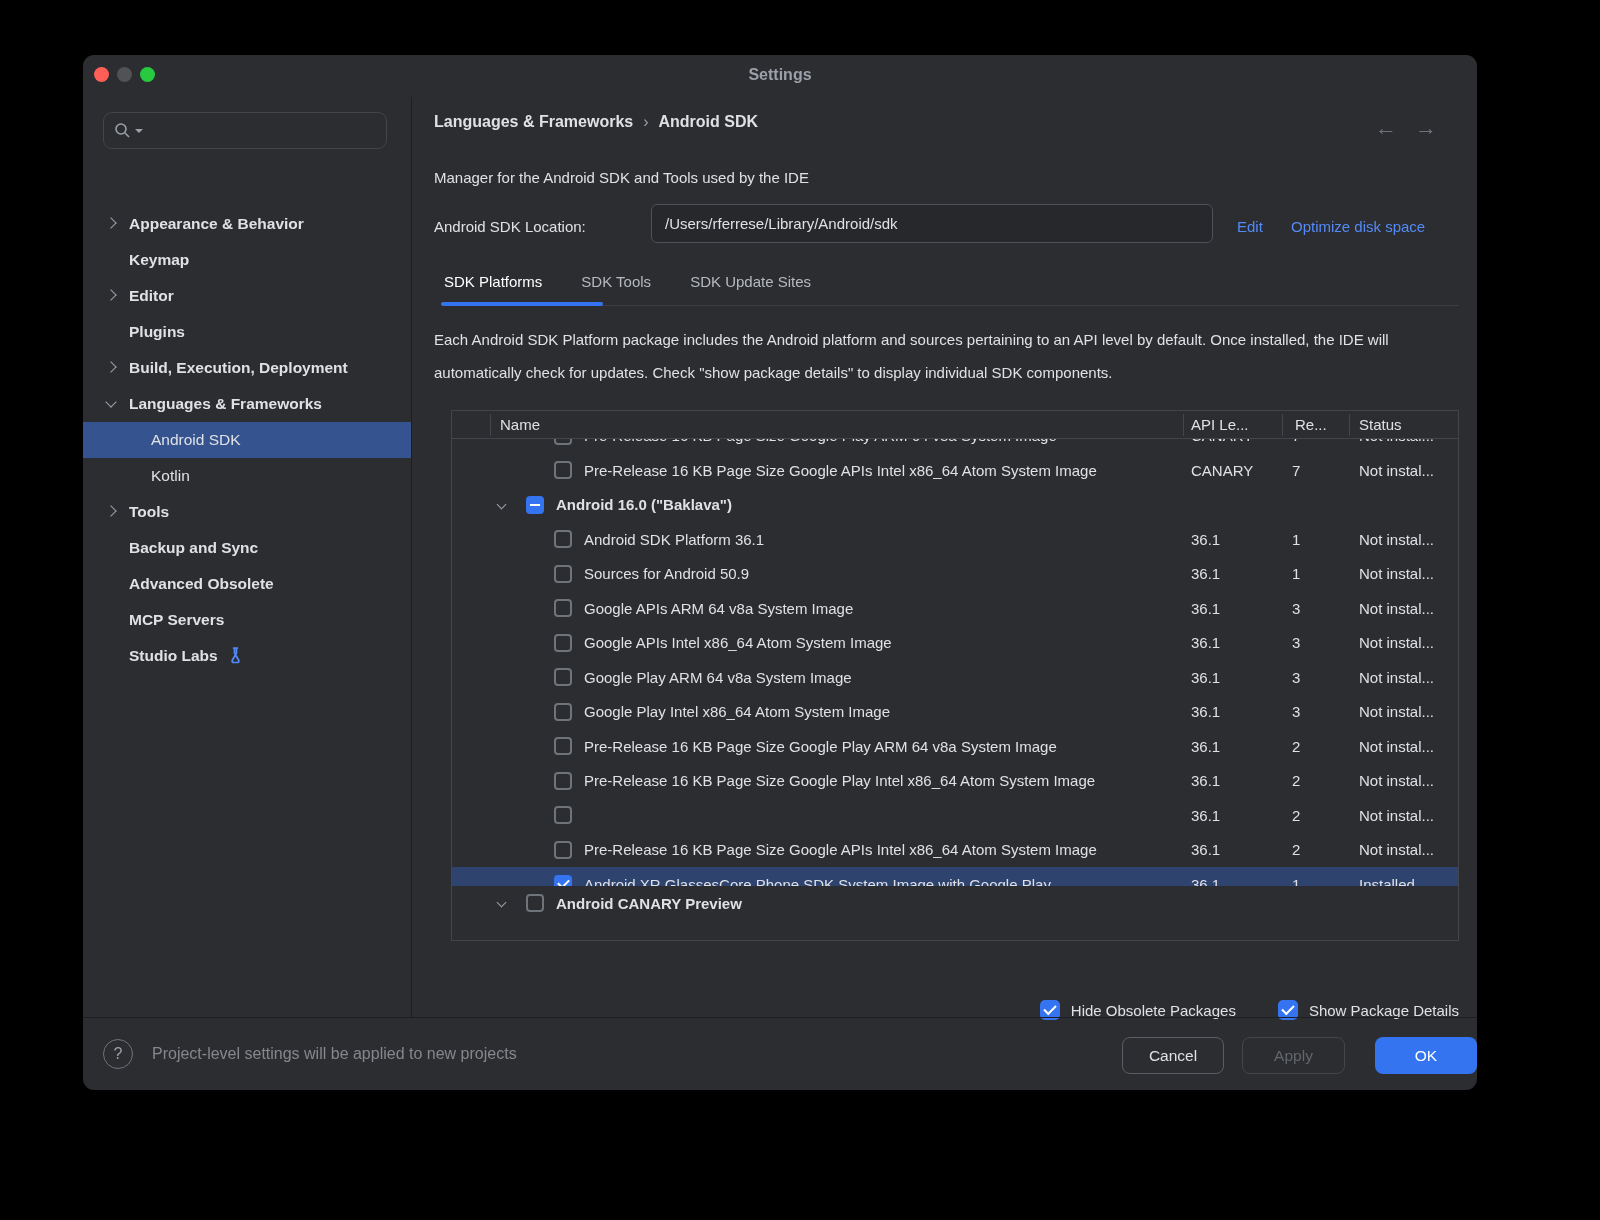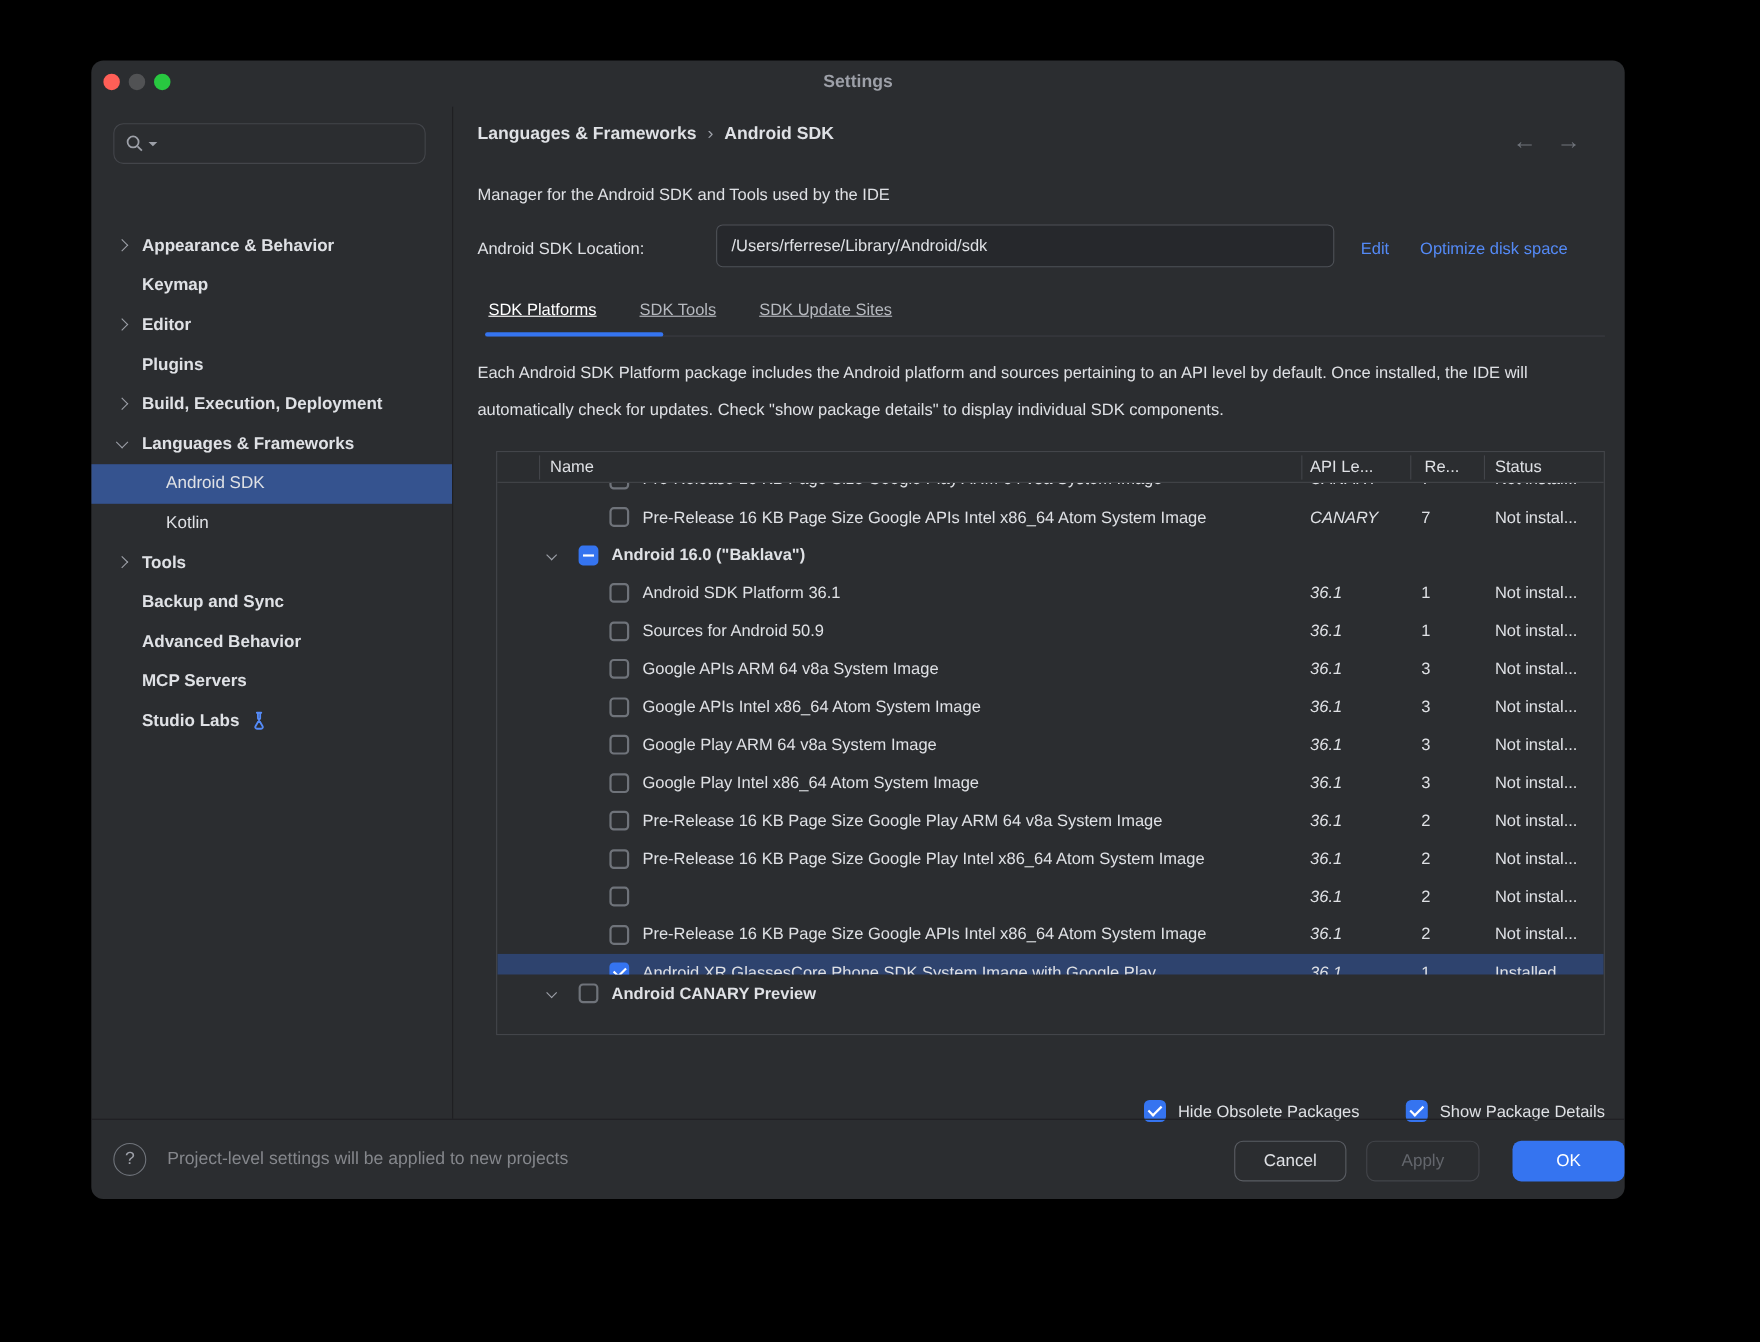--- a/index.html
+++ b/index.html
@@ -44,41 +44,41 @@
   .navarrows { position:absolute; right:22px; top:18px; color:#6f737a; font-size:22px; letter-spacing:18px; }
   .manager { position:absolute; left:22px; top:72px; }
   .sdkloc-label { position:absolute; left:22px; top:121px; }
   .sdkloc-field { position:absolute; left:239px; top:107px; width:562px; height:39px;
                   background:#26282c; border:1px solid #4e5157; border-radius:6px;
                   display:flex; align-items:center; padding-left:13px; color:#dfe1e5; }
   .link { color:#548af7; cursor:pointer; }
   .edit-link { position:absolute; left:825px; top:121px; }
   .optimize-link { position:absolute; left:879px; top:121px; }
   .tabs { position:absolute; left:32px; top:176px; display:flex; gap:39px; }
-  .tab { color:#b6b9bf; padding-bottom:16px; cursor:pointer;text-decoration:underline; }
+  .tab { color:#b6b9bf; padding-bottom:16px; cursor:pointer; }
   .tab.active { color:#ffffff; }
   .tab-underline { position:absolute; left:29px; top:205px; width:162px; height:4px;
                    background:#3574f0; border-radius:2px; }
   .tab-line { position:absolute; left:31px; top:208px; width:1016px; height:1px; background:#3b3d42; }
   .info { position:absolute; left:22px; top:226px; width:990px; line-height:33px; }
   
   .table { position:absolute; left:39px; top:313px; width:1008px; height:531px;
            border:1px solid #43454a; overflow:hidden; }
   .thead { position:relative; height:28px; border-bottom:1px solid #43454a; }
   .th { position:absolute; top:0; height:100%; display:flex; align-items:center; color:#dfe1e5; }
   .th-sep { position:absolute; top:3px; height:22px; width:1px; background:#43454a; }
   .rows { position:relative; }
   .rowc { position:relative; overflow:hidden; }
   .rowline { position:absolute; left:0; width:100%; height:34.5px; }
   .rowline.sel { background:#2e436e; }
   .cell { position:absolute; top:0; height:34.5px; display:flex; align-items:center;
           white-space:nowrap; overflow:hidden; color:#dfe1e5; }
   .c-name  { left:132px; width:598px; }
   .c-gname { left:104px; width:626px; font-weight:bold; }
-  .c-api   { left:739px; width:88px;font-style:italic; }
+  .c-api   { left:739px; width:88px; }
   .c-rev   { left:840px; width:55px; }
   .c-stat  { left:907px; width:98px; }
   .cb { position:absolute; width:18px; height:18px; border-radius:4px; top:8px; }
   .cb.item { left:102px; }
   .cb.grp  { left:74px; }
   .cb.un { border:2px solid #6f737a; }
   .cb.ck, .cb.ind { background:#3574f0; }
   .cb.ck::after { content:""; position:absolute; left:4px; top:4px; width:9px; height:5px;
                   border-left:2px solid #fff; border-bottom:2px solid #fff; transform:rotate(-45deg); }
   .cb.ind::after { content:""; position:absolute; left:4px; top:8px; width:10px; height:2.5px; background:#fff; }
@@ -154,21 +154,21 @@
           <span class="lbl">Kotlin</span>
         </div>
         <div class="trow">
           <span class="chev right"></span>
           <span class="lbl">Tools</span>
         </div>
         <div class="trow">
           <span class="lbl">Backup and Sync</span>
         </div>
         <div class="trow">
-          <span class="lbl">Advanced Behavior</span>
+          <span class="lbl">Advanced Obsolete</span>
         </div>
         <div class="trow">
           <span class="lbl">MCP Servers</span>
         </div>
         <div class="trow">
           <span class="lbl">Studio Labs</span>
           <span><svg class="flask" width="17" height="18" viewBox="0 0 17 18">
               <path d="M6.5 2h4 M7.5 2v5l4.2 7.2c.6 1-.1 2.3-1.3 2.3H6.6c-1.2 0-1.9-1.3-1.3-2.3L9.5 7V2" fill="none" stroke="#548af7" stroke-width="1.7" stroke-linecap="round" stroke-linejoin="round"></path>
             </svg></span>
         </div>

